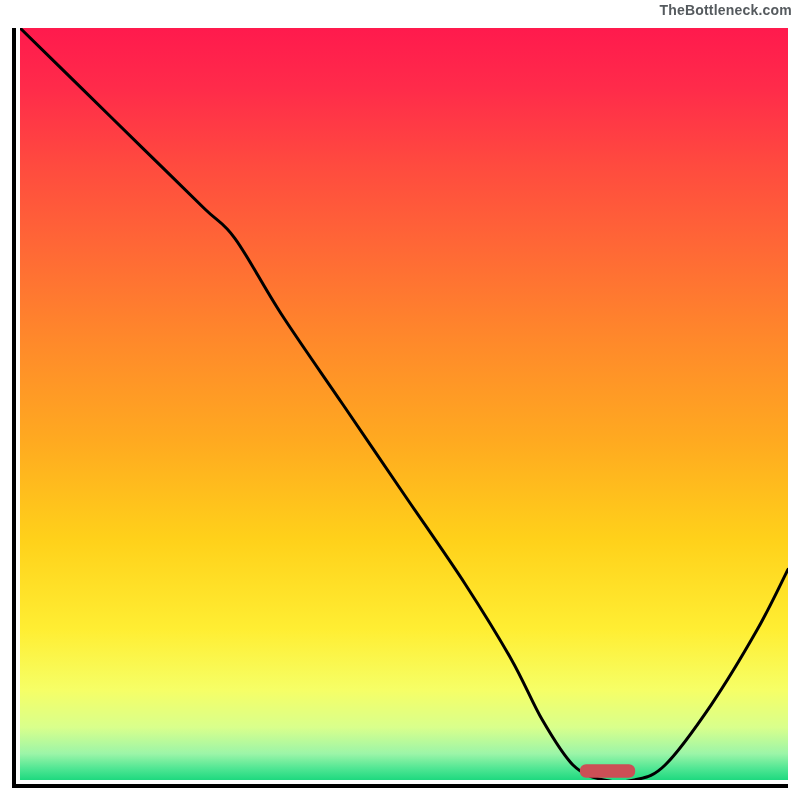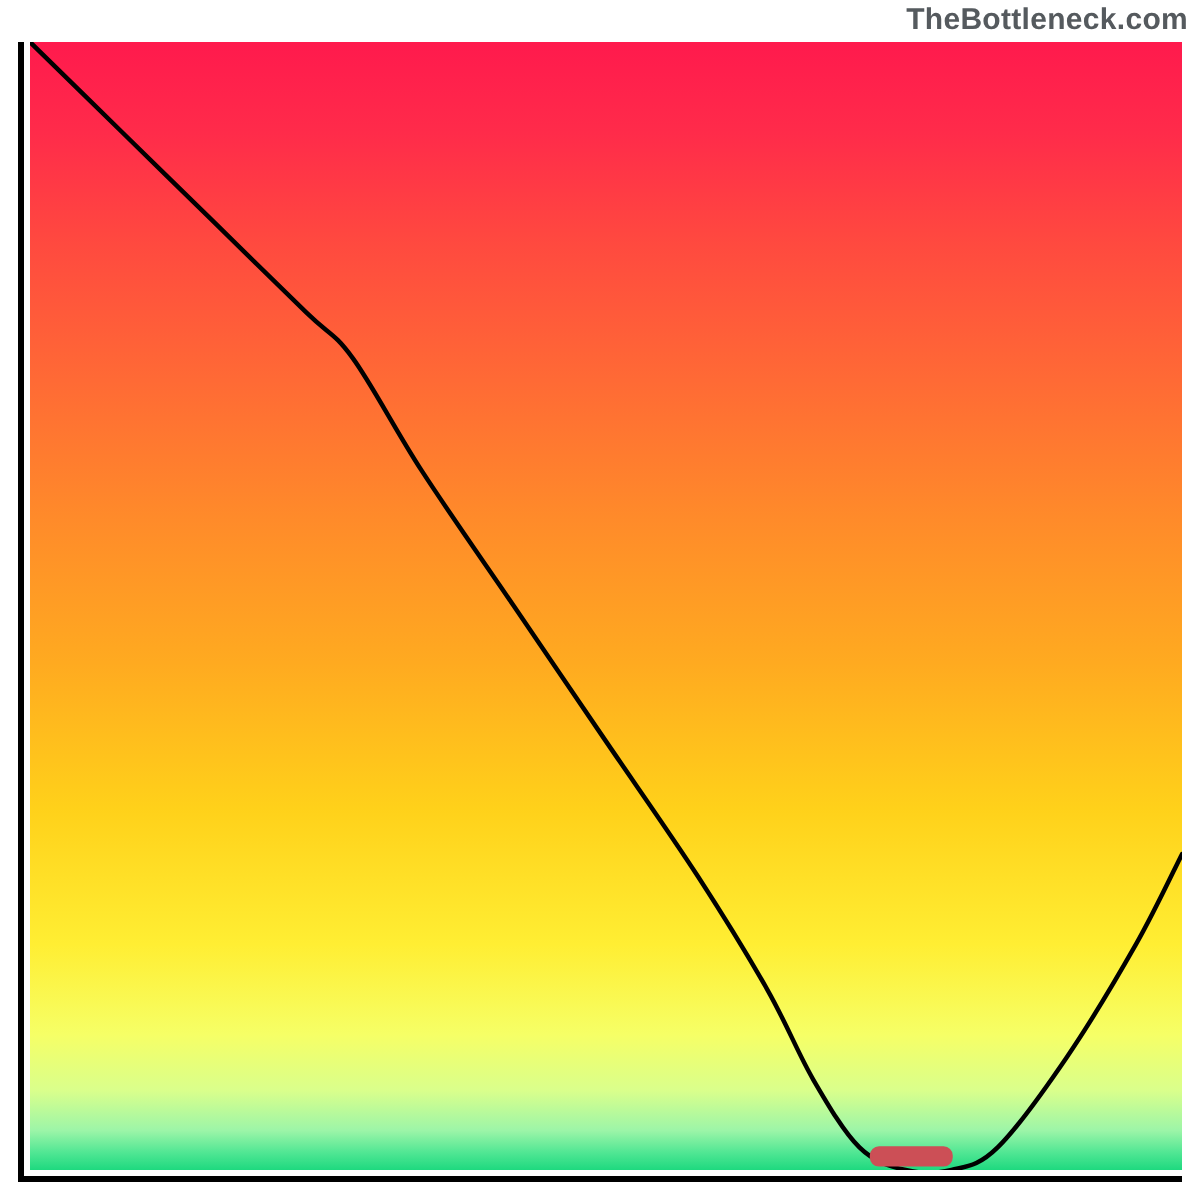--- a/index.html
+++ b/index.html
@@ -13,21 +13,21 @@
   }
   .frame {
     position: relative;
     width: 800px;
     height: 800px;
   }
   .watermark {
     position: absolute;
     top: 2px;
     right: 8px;
-    font-size: 20px;
+    font-size: 14px;
     font-weight: 600;
     color: #555a5e;
     letter-spacing: 0.2px;
     user-select: none;
     pointer-events: none;
   }
   .plot-outer {
     position: absolute;
     left: 12px;
     top: 28px;

